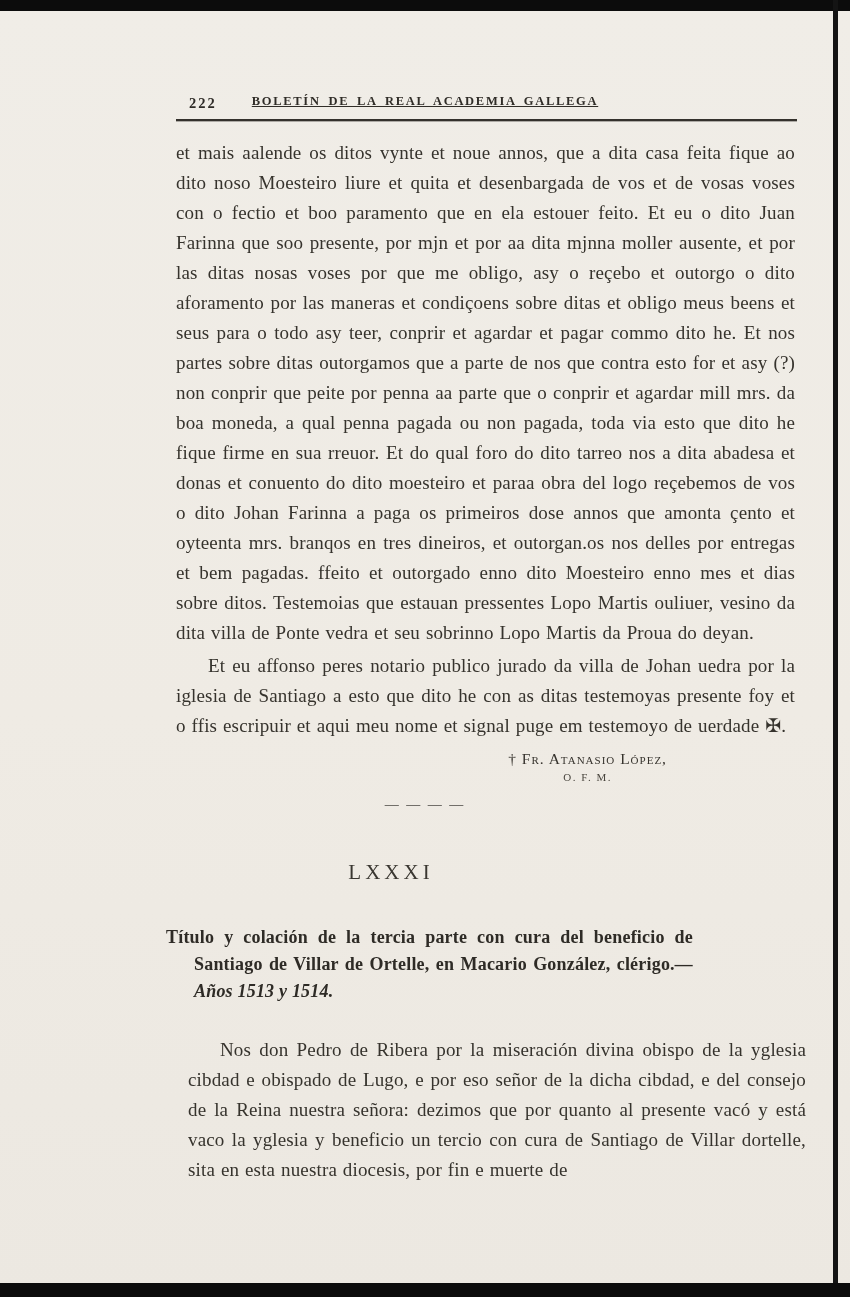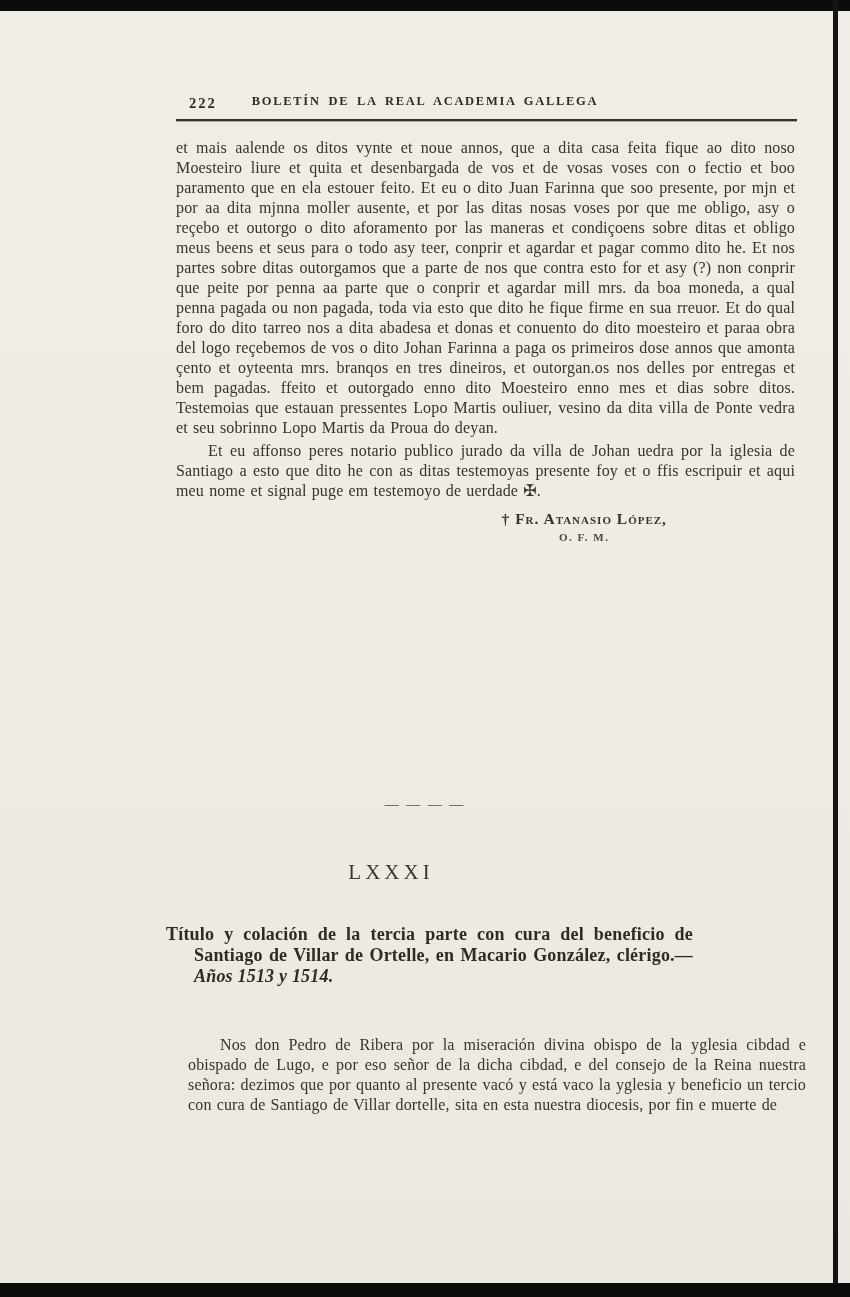--- a/index.html
+++ b/index.html
@@ -23,48 +23,47 @@
 
   
   .header { position: absolute; top: 94px; left: 0; width: 850px; height: 20px; }
   .page-num {
     position: absolute; left: 189px; top: 1px;
     font-size: 14.5px; font-weight: 700; letter-spacing: 2px; color: #2e2b27;
   }
   .journal-title {
     text-align: center;
     font-size: 12.5px; font-weight: 700; letter-spacing: 1.7px;
-    word-spacing: 3px; color: #302d28;
+    word-spacing: 3px; color: #302d28; text-decoration: underline;
   }
   .header-rule {
     position: absolute; top: 119px; left: 176px; width: 621px; height: 3px;
     border-top: 2px solid #34312c; border-bottom: 1px solid rgba(52,49,44,.35);
     box-sizing: border-box;
   }
 
   
   .flow1 { position: absolute; top: 138px; left: 176px; width: 619px; }
   .flow2 { position: absolute; top: 1032px; left: 188px; width: 618px; }
 
   p.body-text {
     margin: 0;
-    font-size: 16px;
-    line-height: 20px;
+    font-size: 19px;
+    line-height: 30px;
     text-align: justify;
     letter-spacing: 0.15px;
     word-spacing: 1px;
     color: #36332d;
   }
   p.indent { text-indent: 32px; margin-top: 3px; }
 
   .signature {
     margin: 9px 128px 0 auto;
     width: max-content;
     text-align: center;
-    font-weight: bold;
   }
   .sig-name {
     font-size: 15.5px;
     font-variant: small-caps;
     letter-spacing: 1px;
     color: #36332d;
   }
   .sig-order {
     margin-top: 3px;
     font-size: 11px;
@@ -80,21 +79,21 @@
   }
 
   .section-number {
     position: absolute; top: 860px; left: 0; width: 782px;
     text-align: center;
     font-size: 21px; letter-spacing: 4px; color: #3a3731;
   }
 
   .section-heading {
     position: absolute; top: 924px; left: 166px; width: 527px;
-    font-size: 18px; font-weight: 700; line-height: 21px;
+    font-size: 18px; font-weight: 700; line-height: 27px;
     text-align: justify;
     padding-left: 28px; text-indent: -28px;
     box-sizing: border-box;
     color: #2e2b26;
     letter-spacing: 0.2px;
   }
   .heading-dates { font-style: italic; }
 </style>
 </head>
 <body>

